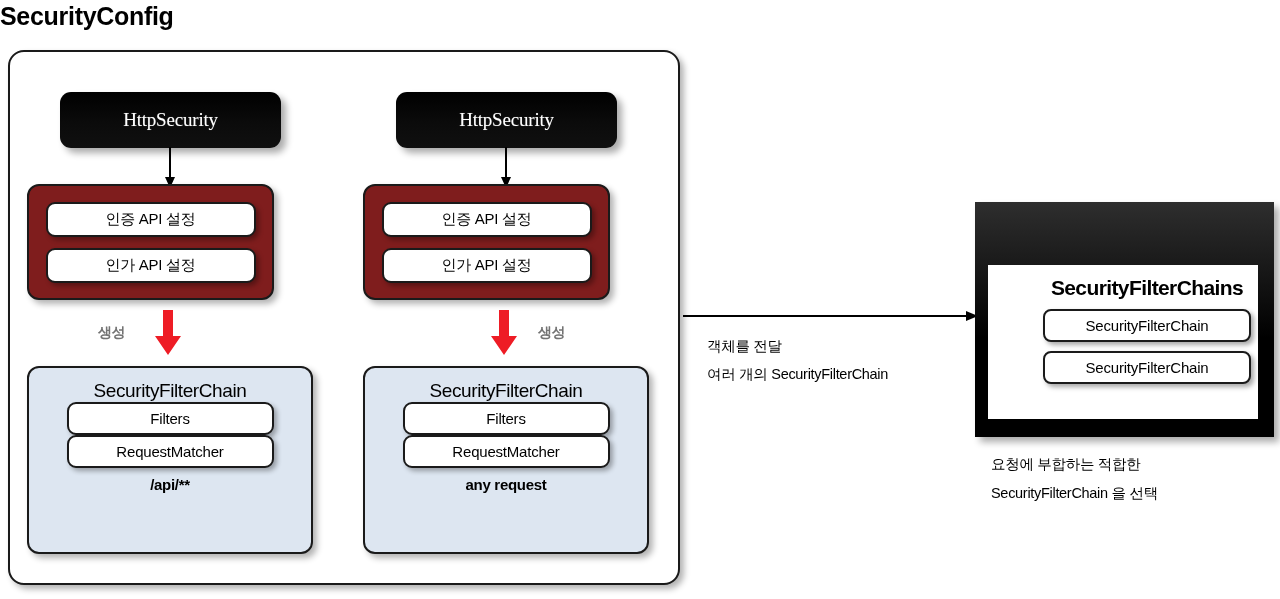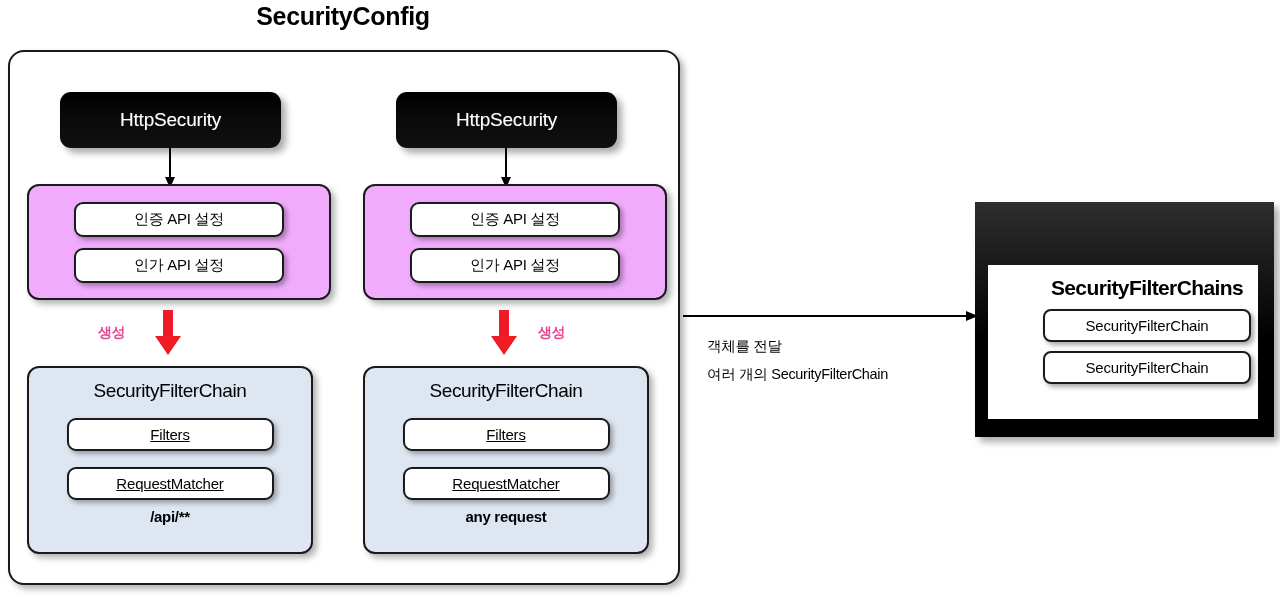--- a/index.html
+++ b/index.html
@@ -18,21 +18,21 @@
     background: #ffffff;
     overflow: hidden;
   }
 
   
   .diagram-title {
     position: absolute;
     left: 0;
     top: 2px;
     width: 686px;
-    text-align: center;
+    text-align: left;
     font-size: 25px;
     font-weight: bold;
     letter-spacing: -0.3px;
     color: #000;
   }
 
   
   .outer-box {
     position: absolute;
     left: 8px;
@@ -50,20 +50,21 @@
   .http-security {
     position: absolute;
     width: 221px;
     height: 56px;
     border-radius: 11px;
     background: linear-gradient(180deg, #000000 0%, #0b0b0b 55%, #101010 100%);
     box-shadow: 5px 5px 7px rgba(0,0,0,0.33);
     display: flex;
     align-items: center;
     justify-content: center;
+    font-family: Liberation Serif, serif;
   }
   .http-security .label {
     color: #ffffff;
     font-size: 19px;
     font-weight: normal;
     letter-spacing: -0.2px;
     text-shadow: 0 0 1px rgba(255,255,255,0.35);
   }
   #http-security-left  { left: 60px;  top: 92px; }
   #http-security-right { left: 396px; top: 92px; }
@@ -73,25 +74,25 @@
     position: absolute;
     width: 14px;
     height: 42px;
   }
   #thin-arrow-left  { left: 163px; top: 147px; }
   #thin-arrow-right { left: 499px; top: 147px; }
 
   
   .api-box {
     position: absolute;
-    width: 304px;
+    width: 247px;
     height: 116px;
     border: 2.5px solid #1a1a1a;
     border-radius: 12px;
-    background: #f0abfc;
+    background: #7f1d1d;
     box-shadow: 4px 4px 6px rgba(0,0,0,0.30);
     box-sizing: border-box;
     display: flex;
     flex-direction: column;
     align-items: center;
     justify-content: center;
     gap: 11px;
   }
   #api-box-left  { left: 27px;  top: 184px; }
   #api-box-right { left: 363px; top: 184px; }
@@ -118,21 +119,21 @@
     width: 30px;
     height: 46px;
   }
   #red-arrow-left  { left: 153px; top: 310px; }
   #red-arrow-right { left: 489px; top: 310px; }
 
   .create-label {
     position: absolute;
     font-size: 14px;
     font-weight: bold;
-    color: #ec4899;
+    color: #737373;
     letter-spacing: -0.4px;
   }
   #create-label-left  { left: 98px;  top: 324px; }
   #create-label-right { left: 538px; top: 324px; }
 
   
   .sfc-box {
     position: absolute;
     width: 286px;
     height: 188px;
@@ -149,34 +150,33 @@
   #sfc-box-right { left: 363px; top: 366px; }
 
   .sfc-title {
     margin-top: 12px;
     font-size: 19px;
     font-weight: normal;
     letter-spacing: -0.4px;
     color: #000;
   }
   .sfc-pill {
-    margin-top: 16px;
+    margin-top: 0;
     width: 207px;
     height: 33px;
     border: 2.5px solid #1a1a1a;
     border-radius: 9px;
     background: #ffffff;
     box-shadow: 3px 3px 5px rgba(0,0,0,0.32);
     box-sizing: border-box;
     display: flex;
     align-items: center;
     justify-content: center;
     font-size: 15px;
     letter-spacing: -0.2px;
-    text-decoration: underline;
   }
   .sfc-matcher {
     margin-top: 8px;
     font-size: 15px;
     font-weight: bold;
     letter-spacing: -0.3px;
   }
 
   
   #long-arrow {
@@ -349,14 +349,18 @@
   </div>
 
   <div id="fcp-box">
     <div id="sfcs-inner">
       <div id="sfcs-title">SecurityFilterChains</div>
       <div class="sfcs-pill">SecurityFilterChain</div>
       <div class="sfcs-pill">SecurityFilterChain</div>
     </div>
   </div>
 
+  <div id="fcp-caption">
+    <div>요청에 부합하는 적합한</div>
+    <div>SecurityFilterChain 을 선택</div>
+  </div>
 
 </div>
 
 </body></html>

